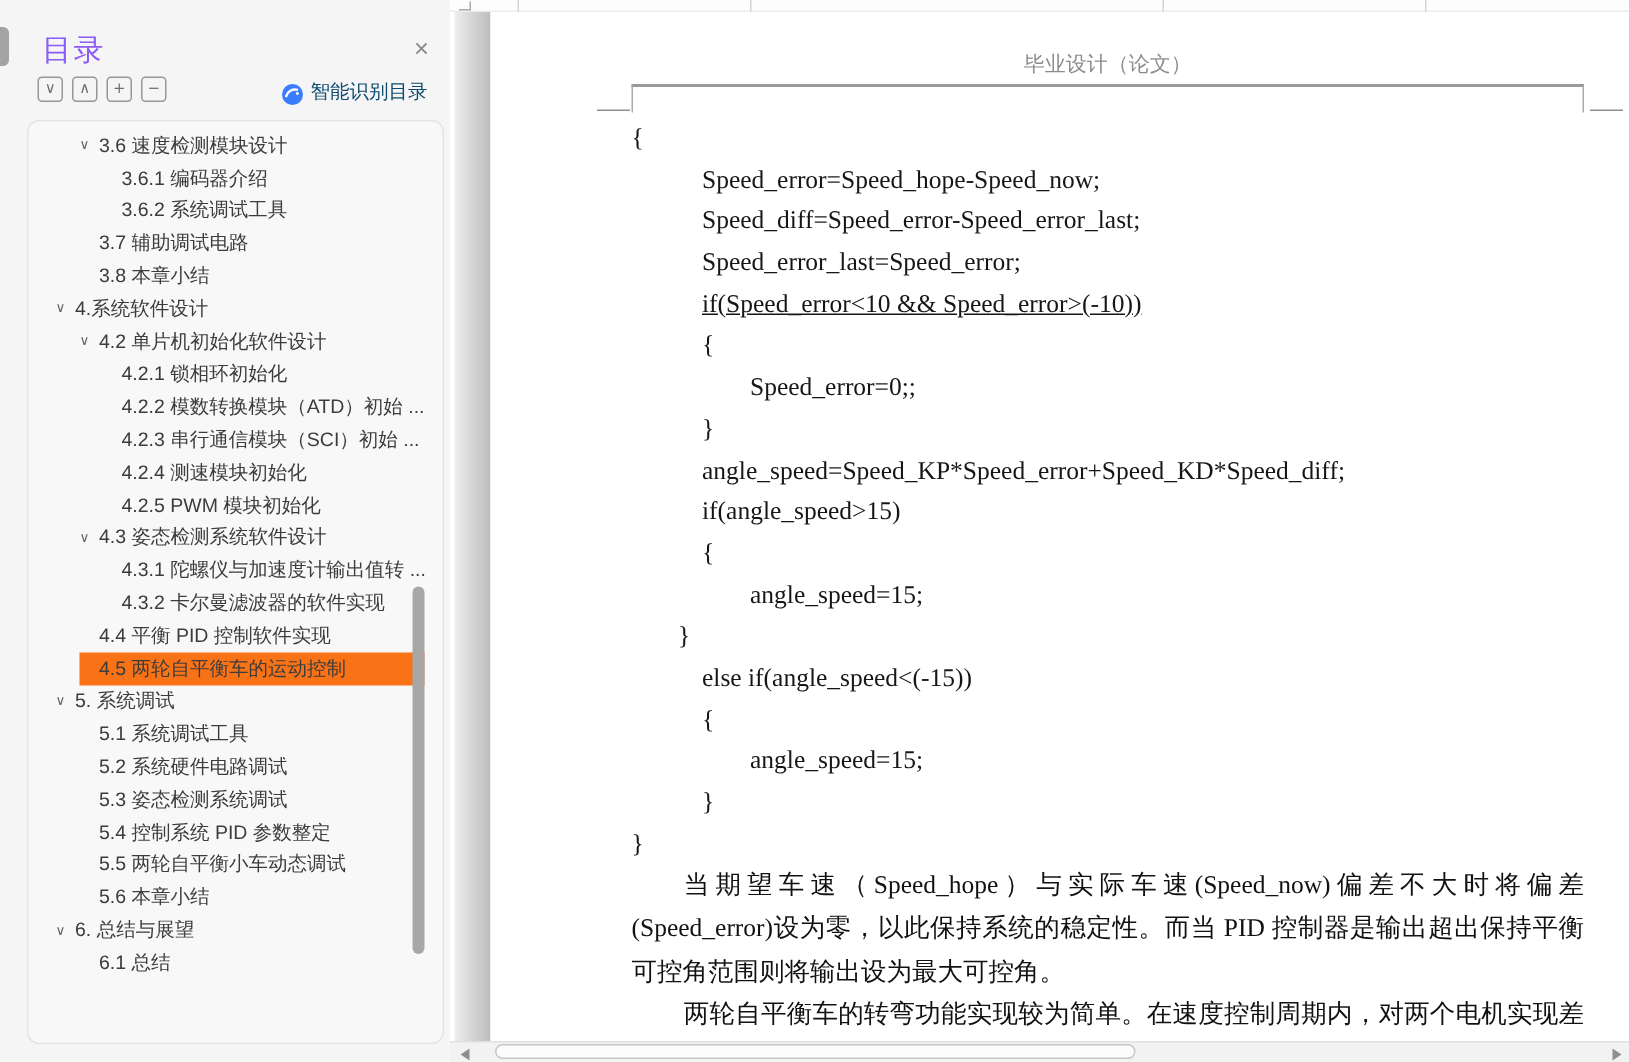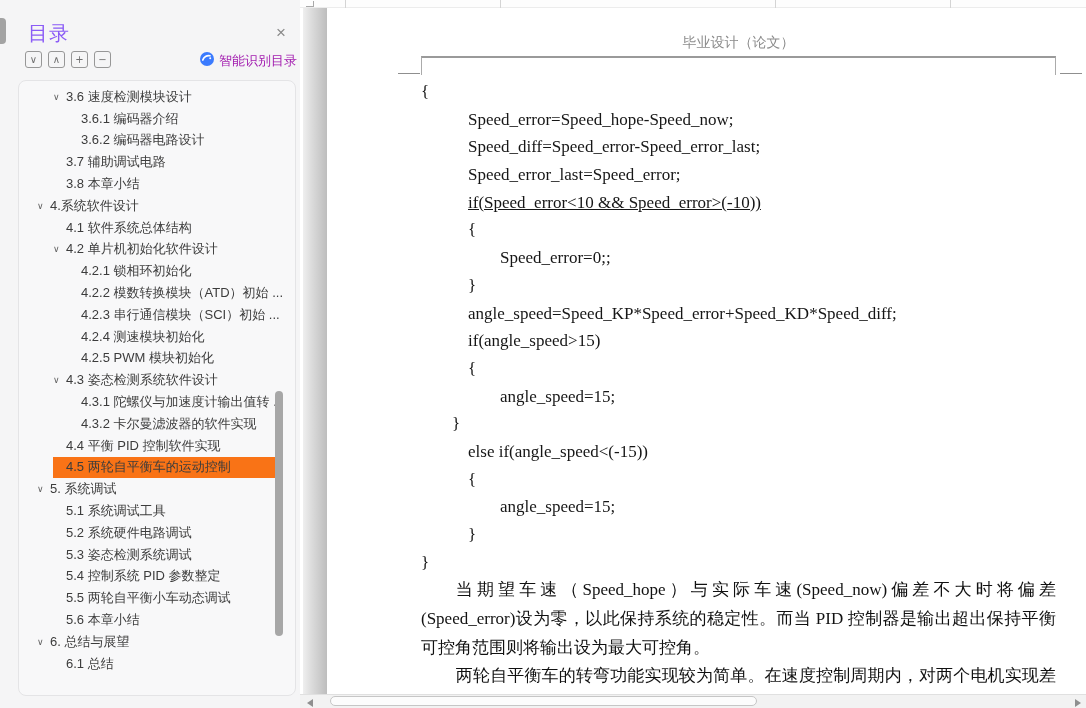--- a/index.html
+++ b/index.html
@@ -19,22 +19,22 @@
   .panel-handle { position:absolute; left:0; top:18px; width:6px; height:26px; background:#a3a3a3;
                   border-radius:0 4px 4px 0; }
   .sb-title { position:absolute; left:28px; top:20px; font-size:20px; font-weight:400; color:#8b5cf6;
               letter-spacing:1px; }
   .sb-close { position:absolute; right:14px; top:24px; font-size:17px; color:#8a8a8a; cursor:pointer;
               line-height:1; }
   .sb-toolbar { position:absolute; left:25px; top:51px; display:flex; gap:6px; }
   .tool-btn { width:17px; height:17px; border:1px solid #979797; border-radius:3px; color:#6f6f6f;
               font-size:10px; line-height:15px; text-align:center; background:transparent; cursor:pointer;
               font-family:"DejaVu Sans",sans-serif; }
-  .smart { position:absolute; right:3px; top:52px; display:flex; align-items:flex-start; gap:5px;
-           font-size:13px; color:#a21caf; cursor:pointer; }
+  .smart { position:absolute; right:15px; top:52px; display:flex; align-items:flex-end; gap:5px;
+           font-size:13px; color:#0c4a6e; cursor:pointer; }
   .smart svg { display:block; }
 
   .toc-box { position:absolute; left:18px; top:80px; width:278px; height:616px;
              border:1px solid #e4e4e6; border-radius:8px; background:#f8f8f9; overflow:hidden; }
   .toc-list { padding-top:5px; }
   .row { height:21.8px; display:flex; align-items:center; font-size:13px; color:#3c3c3c;
          margin-right:12px; white-space:nowrap; overflow:hidden; cursor:default; }
   .row.lv1 { margin-left:18px; }
   .row.lv2 { margin-left:34px; }
   .row.lv3 { margin-left:62px; }
@@ -110,37 +110,33 @@
     <div class="toc-box">
       <div class="toc-list">
           <div class="row lv2">
             <span class="chev">∨</span>
             <span class="lbl">3.6 速度检测模块设计</span>
           </div>
           <div class="row lv3">
             <span class="lbl">3.6.1 编码器介绍</span>
           </div>
           <div class="row lv3">
-            <span class="lbl">3.6.2 编码器电路设计</span>
+            <span class="lbl">3.6.2 系统调试工具</span>
           </div>
           <div class="row lv2">
             <span class="chev hid">∨</span>
             <span class="lbl">3.7 辅助调试电路</span>
           </div>
           <div class="row lv2">
             <span class="chev hid">∨</span>
             <span class="lbl">3.8 本章小结</span>
           </div>
           <div class="row lv1">
             <span class="chev">∨</span>
             <span class="lbl">4.系统软件设计</span>
-          </div>
-          <div class="row lv2">
-            <span class="chev hid">∨</span>
-            <span class="lbl">4.1 软件系统总体结构</span>
           </div>
           <div class="row lv2">
             <span class="chev">∨</span>
             <span class="lbl">4.2 单片机初始化软件设计</span>
           </div>
           <div class="row lv3">
             <span class="lbl">4.2.1 锁相环初始化</span>
           </div>
           <div class="row lv3">
             <span class="lbl">4.2.2 模数转换模块（ATD）初始 ...</span>

